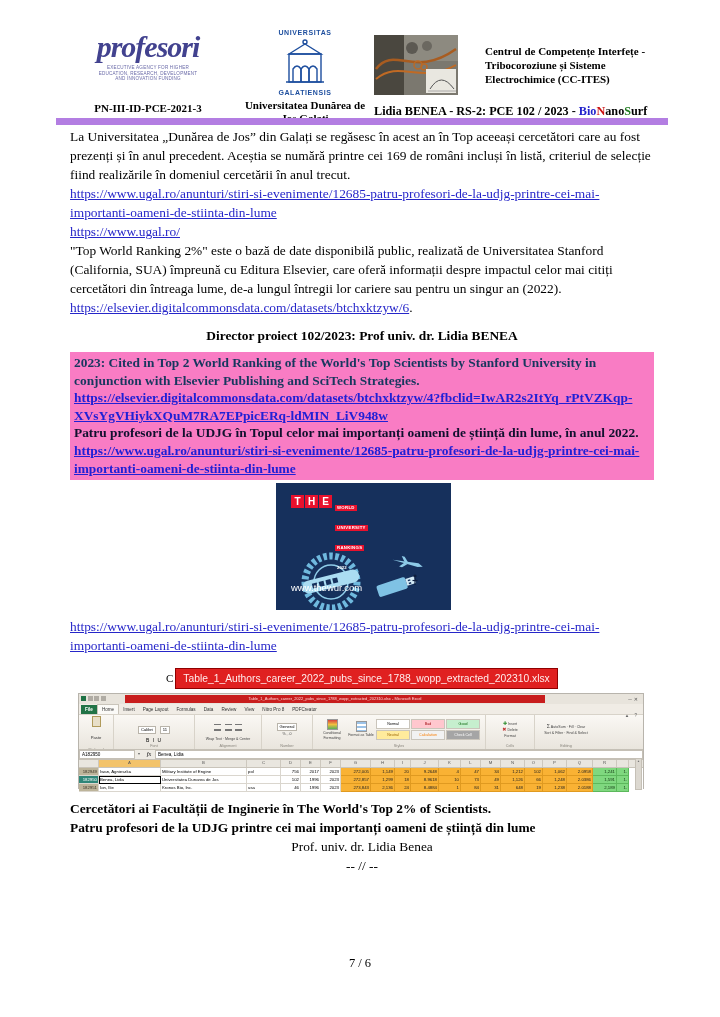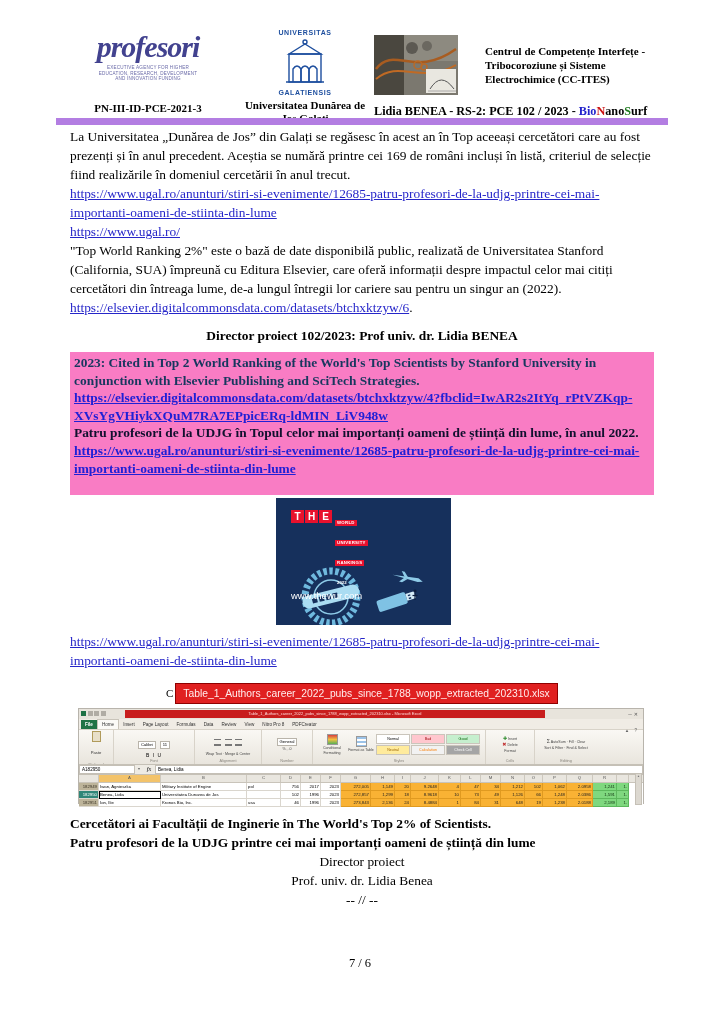--- a/index.html
+++ b/index.html
@@ -26,35 +26,35 @@
 
   .divider{position:absolute;left:56px;right:52px;top:118px;height:7px;background:#b37ee2}
 
   
   .content{position:absolute;left:70px;top:127px;width:584px;font-size:13.4px;line-height:19px}
   .content p{margin:0}
   .lnk{color:#2626c9;text-decoration:underline;overflow-wrap:anywhere}
   .blk{display:block}
   .heading{text-align:center;font-weight:700;margin:9px 0 7px !important}
 
-  .pink{padding:2px 4px 18px;font-weight:700;font-size:13.4px;line-height:17.6px;background:#f97cc4}
+  .pink{padding:2px 4px 3px;font-weight:700;font-size:13.4px;line-height:17.6px;background:#f97cc4}
   .pink .t1{color:#17375e}
   .pink .t2{color:#10102e}
   .pink a{color:#2020d6;font-weight:700}
 
   .the-box{position:relative;width:175px;height:127px;margin:3px 0 0 206px;background:#16305c;box-sizing:border-box}
   .the-pad{position:relative;padding:12px 0 0 15px;z-index:2}
   .the-toprow{display:flex}
   .tiles{display:flex;gap:1px}
   .tile{width:13px;height:13px;background:#e8112d;color:#fff;font:700 10px/13px "Liberation Sans",sans-serif;text-align:center}
   .rank{margin-left:3px}
   .rank div{margin-bottom:1px}
   .rl{display:inline-block;background:#e8112d;color:#fff;font:700 4.3px/5px "Liberation Sans",sans-serif;padding:.5px 2px;letter-spacing:.3px}
   .r4{display:inline-block;color:#fff;font:700 4.3px/5px "Liberation Sans",sans-serif;padding:.5px 2px}
-  .theurl{margin-top:0;font:9.5px/11px "Liberation Sans",sans-serif;color:#fff}
+  .theurl{margin-top:7px;font:9.5px/11px "Liberation Sans",sans-serif;color:#fff}
   svg.theillo{position:absolute;left:0;bottom:0;z-index:1}
 
   .banner-row{margin-top:13px;margin-left:96px;height:21px;position:relative;white-space:nowrap}
   .cap-c{font:11px "Liberation Serif",serif;margin-right:2px}
   .banner{display:inline-block;background:#e02020;border:1px solid #8f0000;color:#ffecec;
           font:10.3px/17px "Liberation Sans",sans-serif;padding:1px 7px;vertical-align:top}
 
   
   .excel{margin:4px 0 0 8px;width:566px;height:96px;border:1px solid #b8b4ac;background:#f5f2ec;
          font-family:"Liberation Sans",sans-serif;position:relative;box-sizing:border-box}
@@ -433,19 +433,18 @@
             <span class="xc xorange xr" style="width: 26px;">2.0188</span>
             <span class="xc xgreen xr" style="width: 24px;">2,189</span>
             <span class="xc xgreen xr" style="width: 12px;">1.</span>
           </div>
         </div>
       <div class="xscroll">▲</div>
     </div>
 
     <p class="fb fb1">Cercetători ai Facultății de Inginerie în The World's Top 2% of Scientists.</p>
     <p class="fb">Patru profesori de la UDJG printre cei mai importanți oameni de știință din lume</p>
-    <p class="sig">Director proiect</p>
     <p class="sig">Prof. univ. dr. Lidia Benea</p>
     <p class="sig">-- // --</p>
   </div>
 
   <div class="pagenum">7 / 6</div>
 </div>
 
 </body></html>

